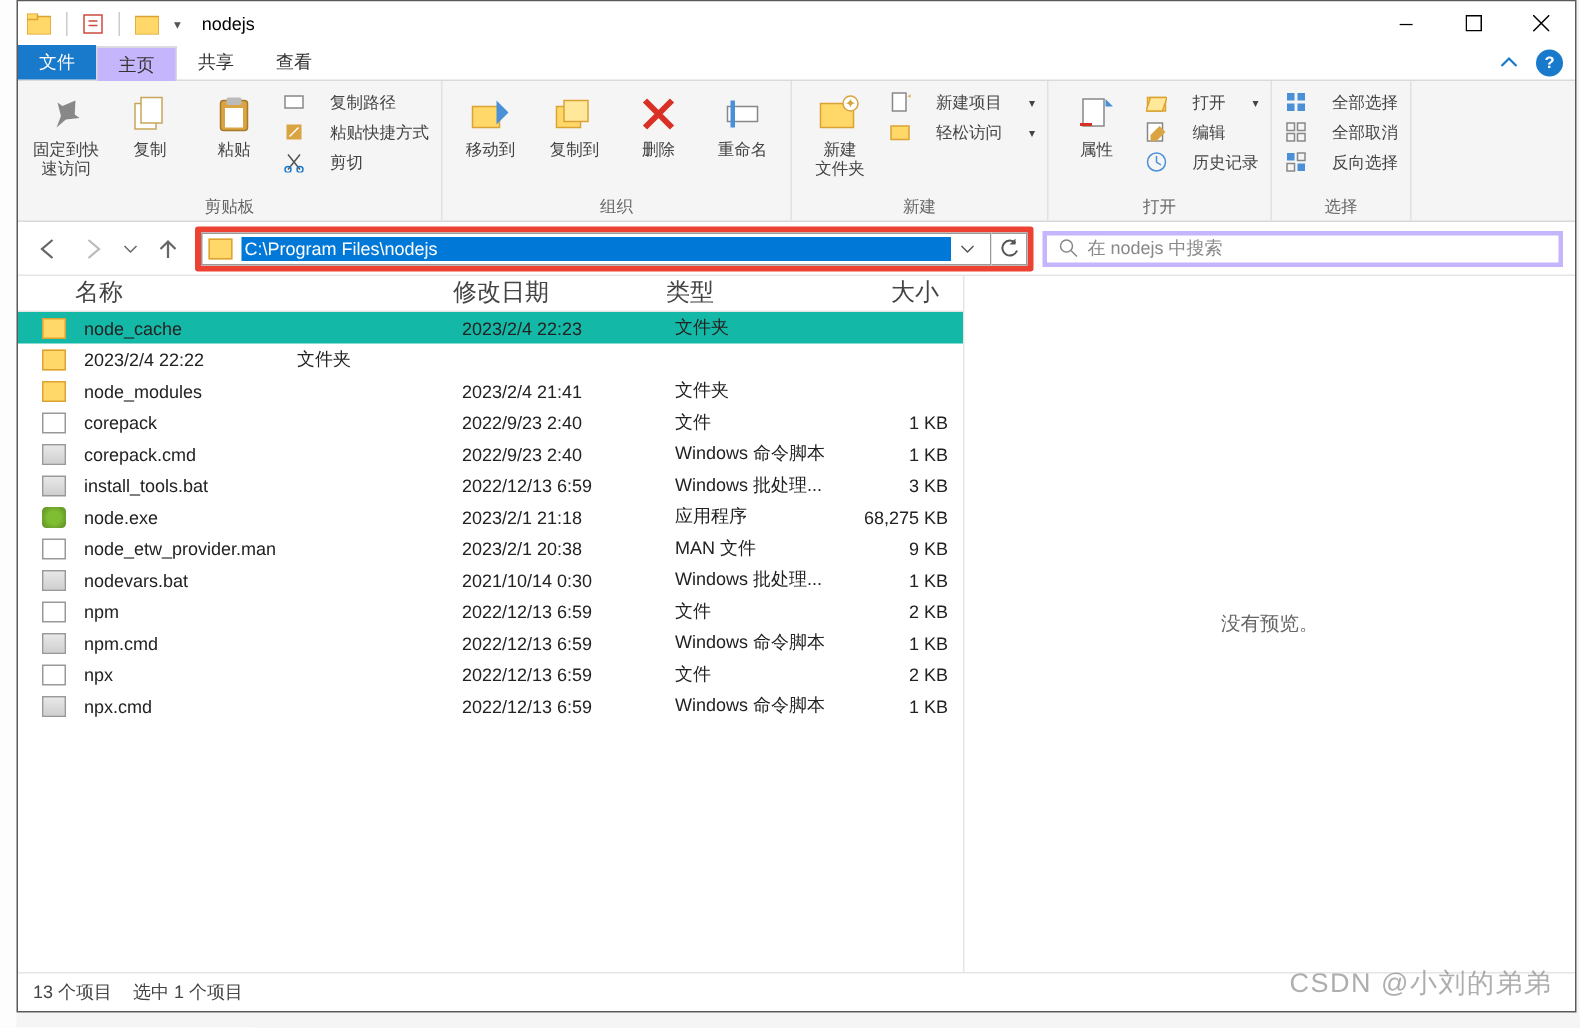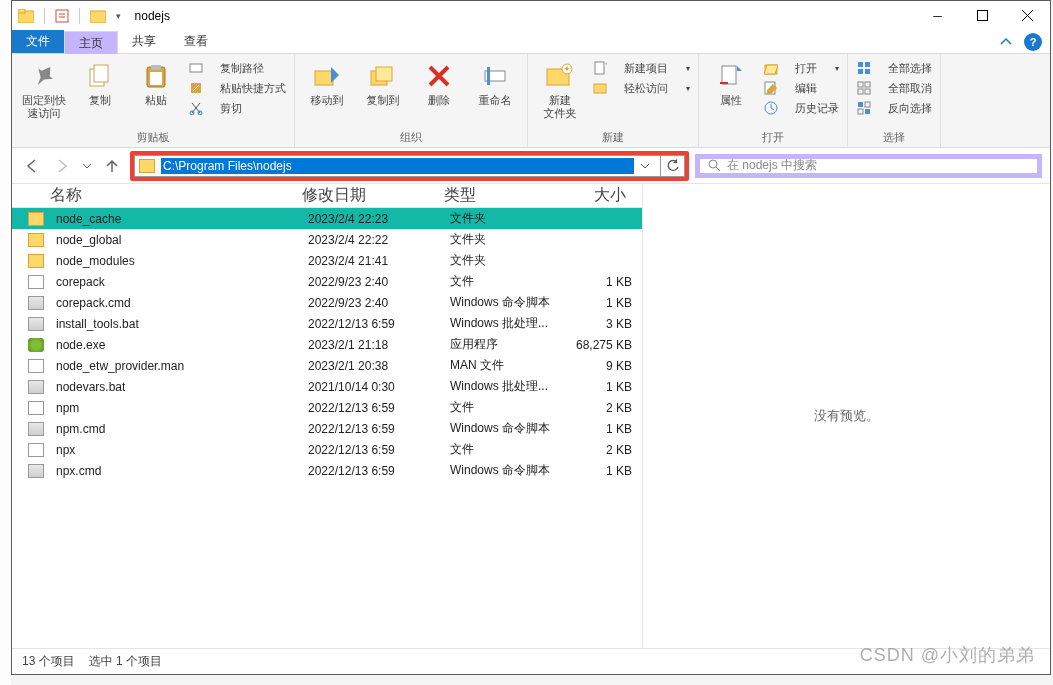--- a/index.html
+++ b/index.html
@@ -34,21 +34,21 @@
 .rsmall .si { width: 16px; height: 16px; display: flex; align-items: center; justify-content: center; }
 
 .navbar { height: 36px; display: flex; align-items: center; padding: 0 8px; gap: 6px; border-bottom: 1px solid #e5e5e5; }
 .navbar .navbtn { width: 24px; height: 24px; display: flex; align-items: center; justify-content: center; color: #888; }
 .addr-wrap { flex: 1; display: flex; align-items: center; height: 30px; border: 4px solid #ed4233; border-radius: 2px; }
 .addr { flex: 1; height: 100%; border: 1px solid #999; display: flex; align-items: center; padding: 0 4px; background: #fff; }
 .addr .ficon { width: 16px; height: 14px; background: #ffd869; border: 1px solid #dca334; margin-right: 6px; }
 .addr .path { flex: 1; background: #0078d7; color: #fff; font-size: 12px; padding: 1px 2px; }
 .addr .drop { padding: 0 6px; color: #555; }
 .refresh { width: 24px; height: 22px; border: 1px solid #999; border-left: none; display: flex; align-items: center; justify-content: center; color: #555; background: #fff; }
-.searchbox { width: 347px; height: 24px; border: 5px solid #c4b5fd; display: flex; align-items: center; padding: 0 8px; color: #888; font-size: 12px; gap: 6px; }
+.searchbox { width: 347px; height: 24px; border: 3px solid #c4b5fd; display: flex; align-items: center; padding: 0 8px; color: #888; font-size: 12px; gap: 6px; }
 
 .content { flex: 1; display: flex; overflow: hidden; }
 .filelist { flex: 1; overflow: auto; position: relative; }
 .headerrow { display: flex; height: 24px; align-items: center; font-size: 16px; color: #444; border-bottom: 1px solid #e5e5e5; padding-left: 16px; }
 .headerrow .col { padding: 0 6px; }
 .col-name { width: 252px; }
 .col-date { width: 142px; }
 .col-type { width: 122px; }
 .col-size { width: 72px; text-align: right; }
 .row { display: flex; height: 21px; align-items: center; font-size: 12px; color: #222; padding-left: 16px; }
@@ -420,21 +420,20 @@
       <div id="rows">
           <div class="row selected">
             <div class="ic ic-folder"></div>
             <div class="cell col-name">node_cache</div>
             <div class="cell col-date">2023/2/4 22:23</div>
             <div class="cell col-type">文件夹</div>
             <div class="cell col-size"></div>
           </div>
           <div class="row">
             <div class="ic ic-folder"></div>
-            <div class="cell col-name">node_global</div>
             <div class="cell col-date">2023/2/4 22:22</div>
             <div class="cell col-type">文件夹</div>
             <div class="cell col-size"></div>
           </div>
           <div class="row">
             <div class="ic ic-folder"></div>
             <div class="cell col-name">node_modules</div>
             <div class="cell col-date">2023/2/4 21:41</div>
             <div class="cell col-type">文件夹</div>
             <div class="cell col-size"></div>

